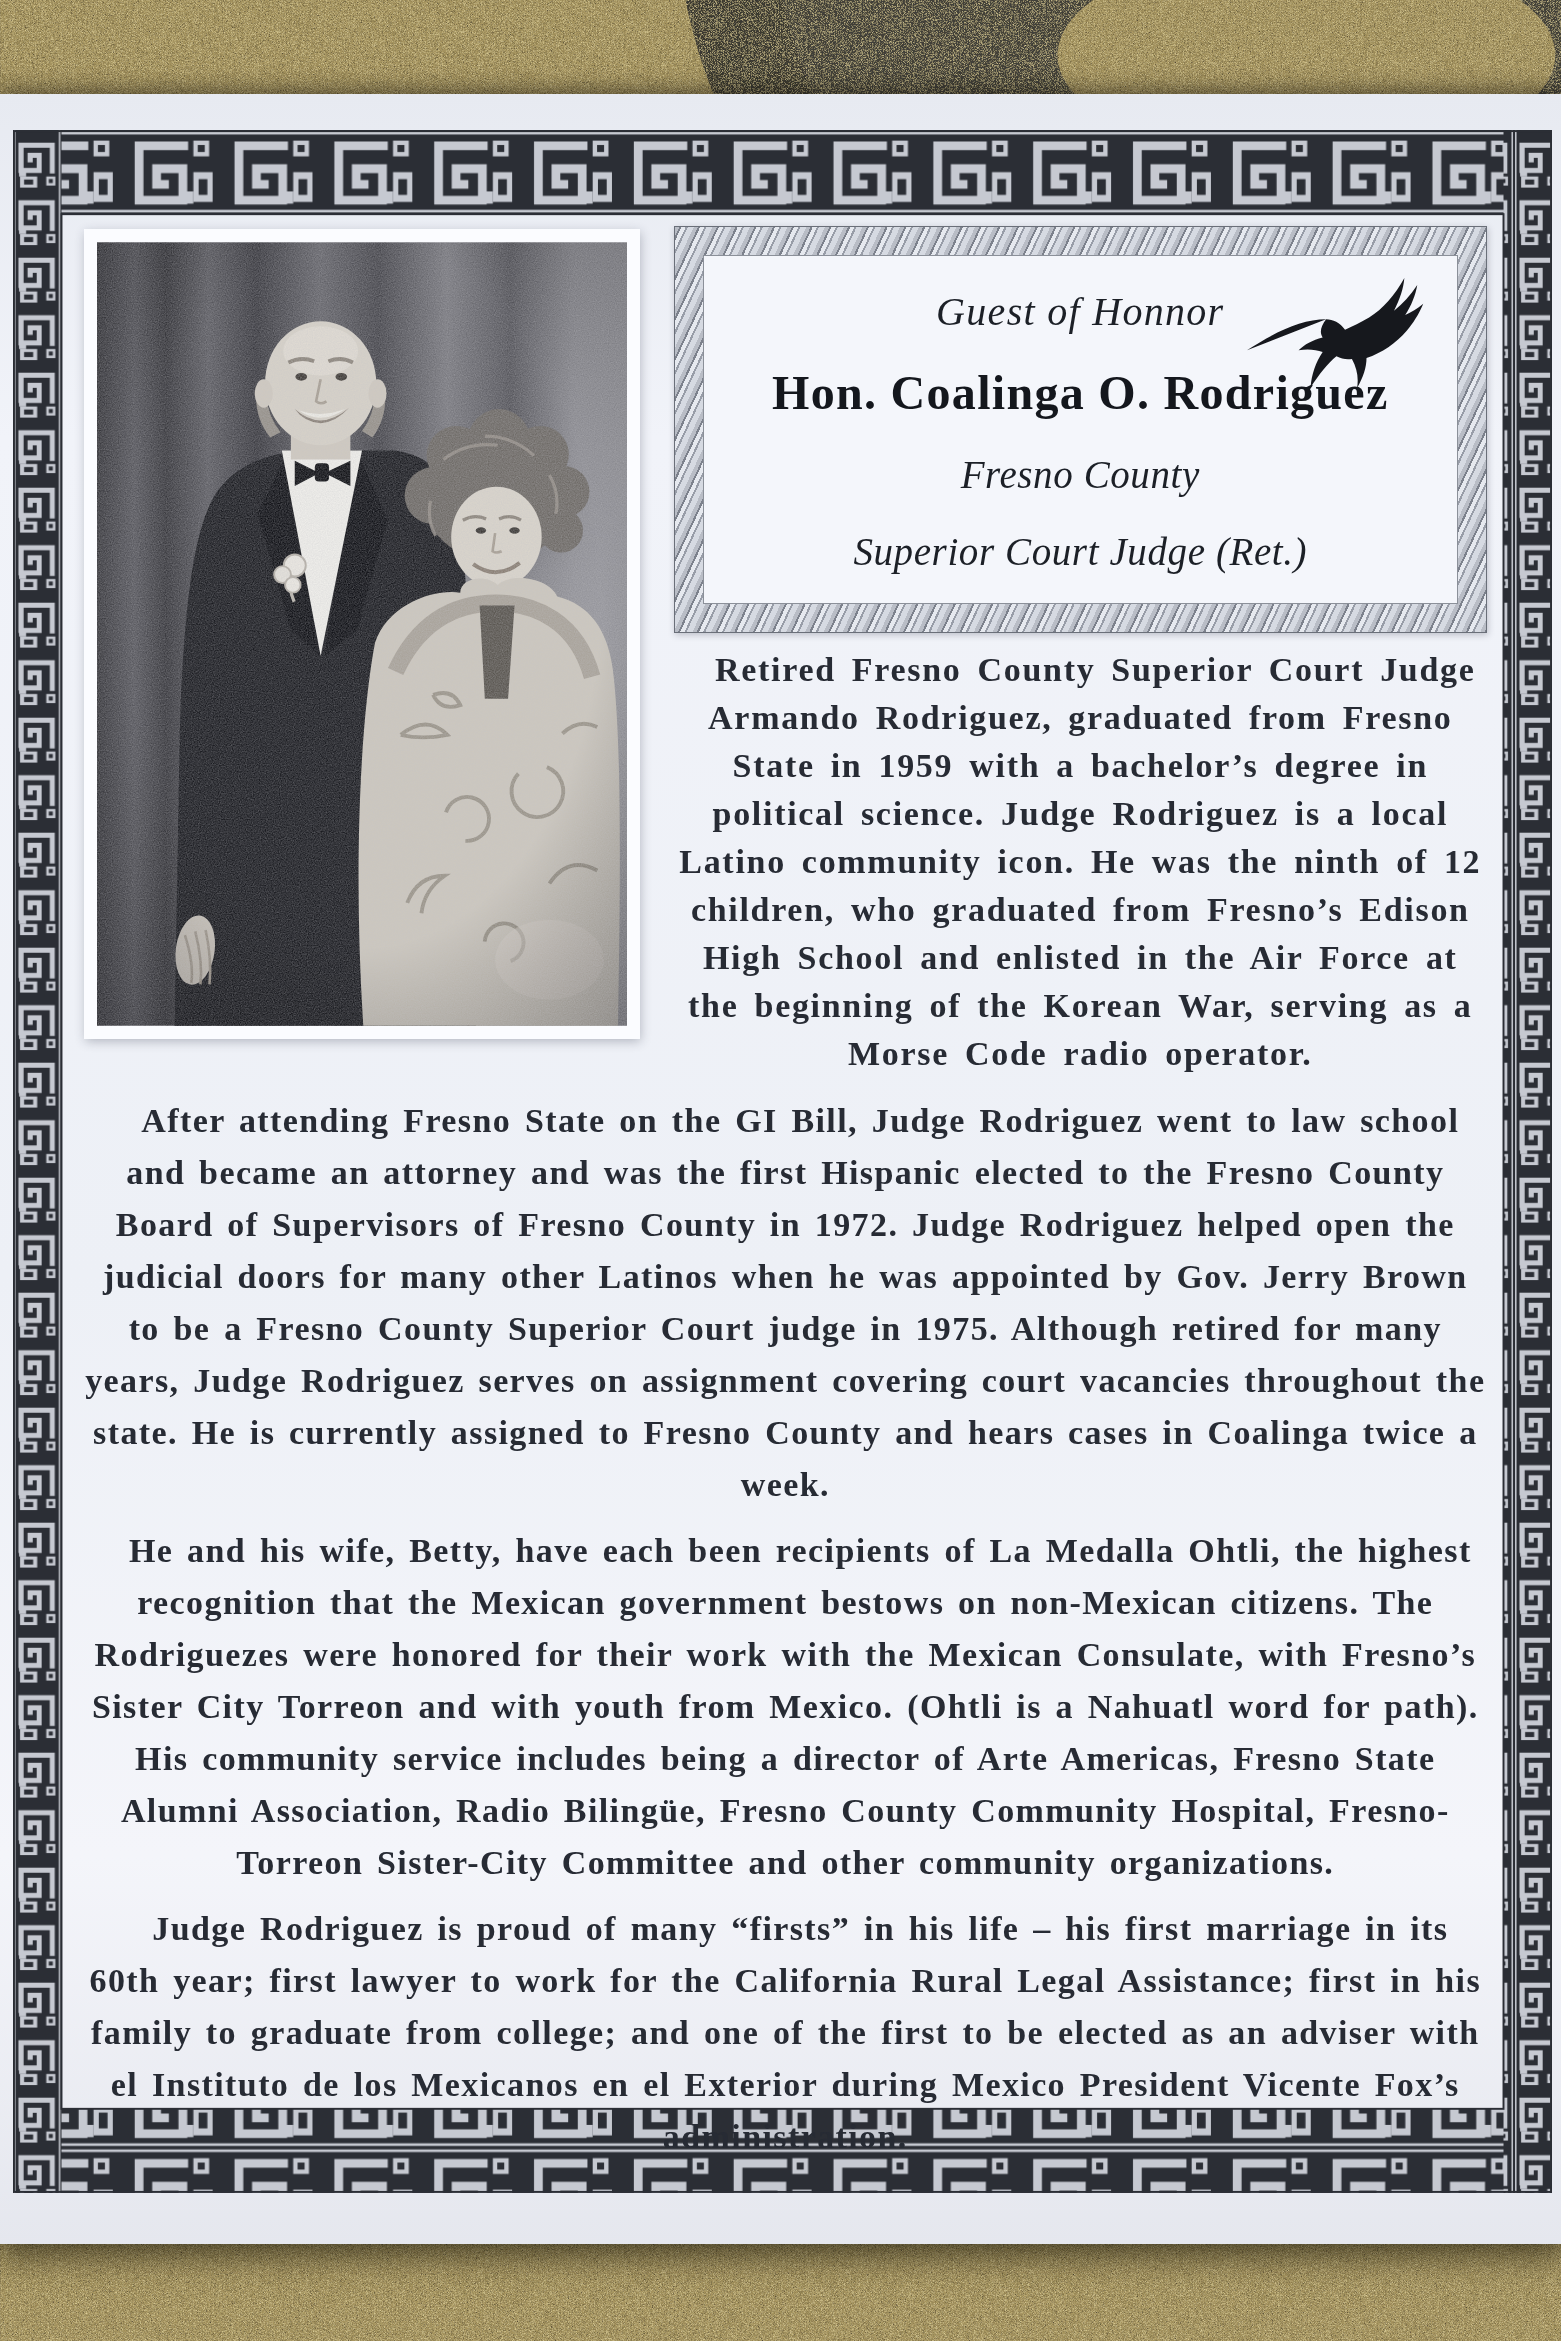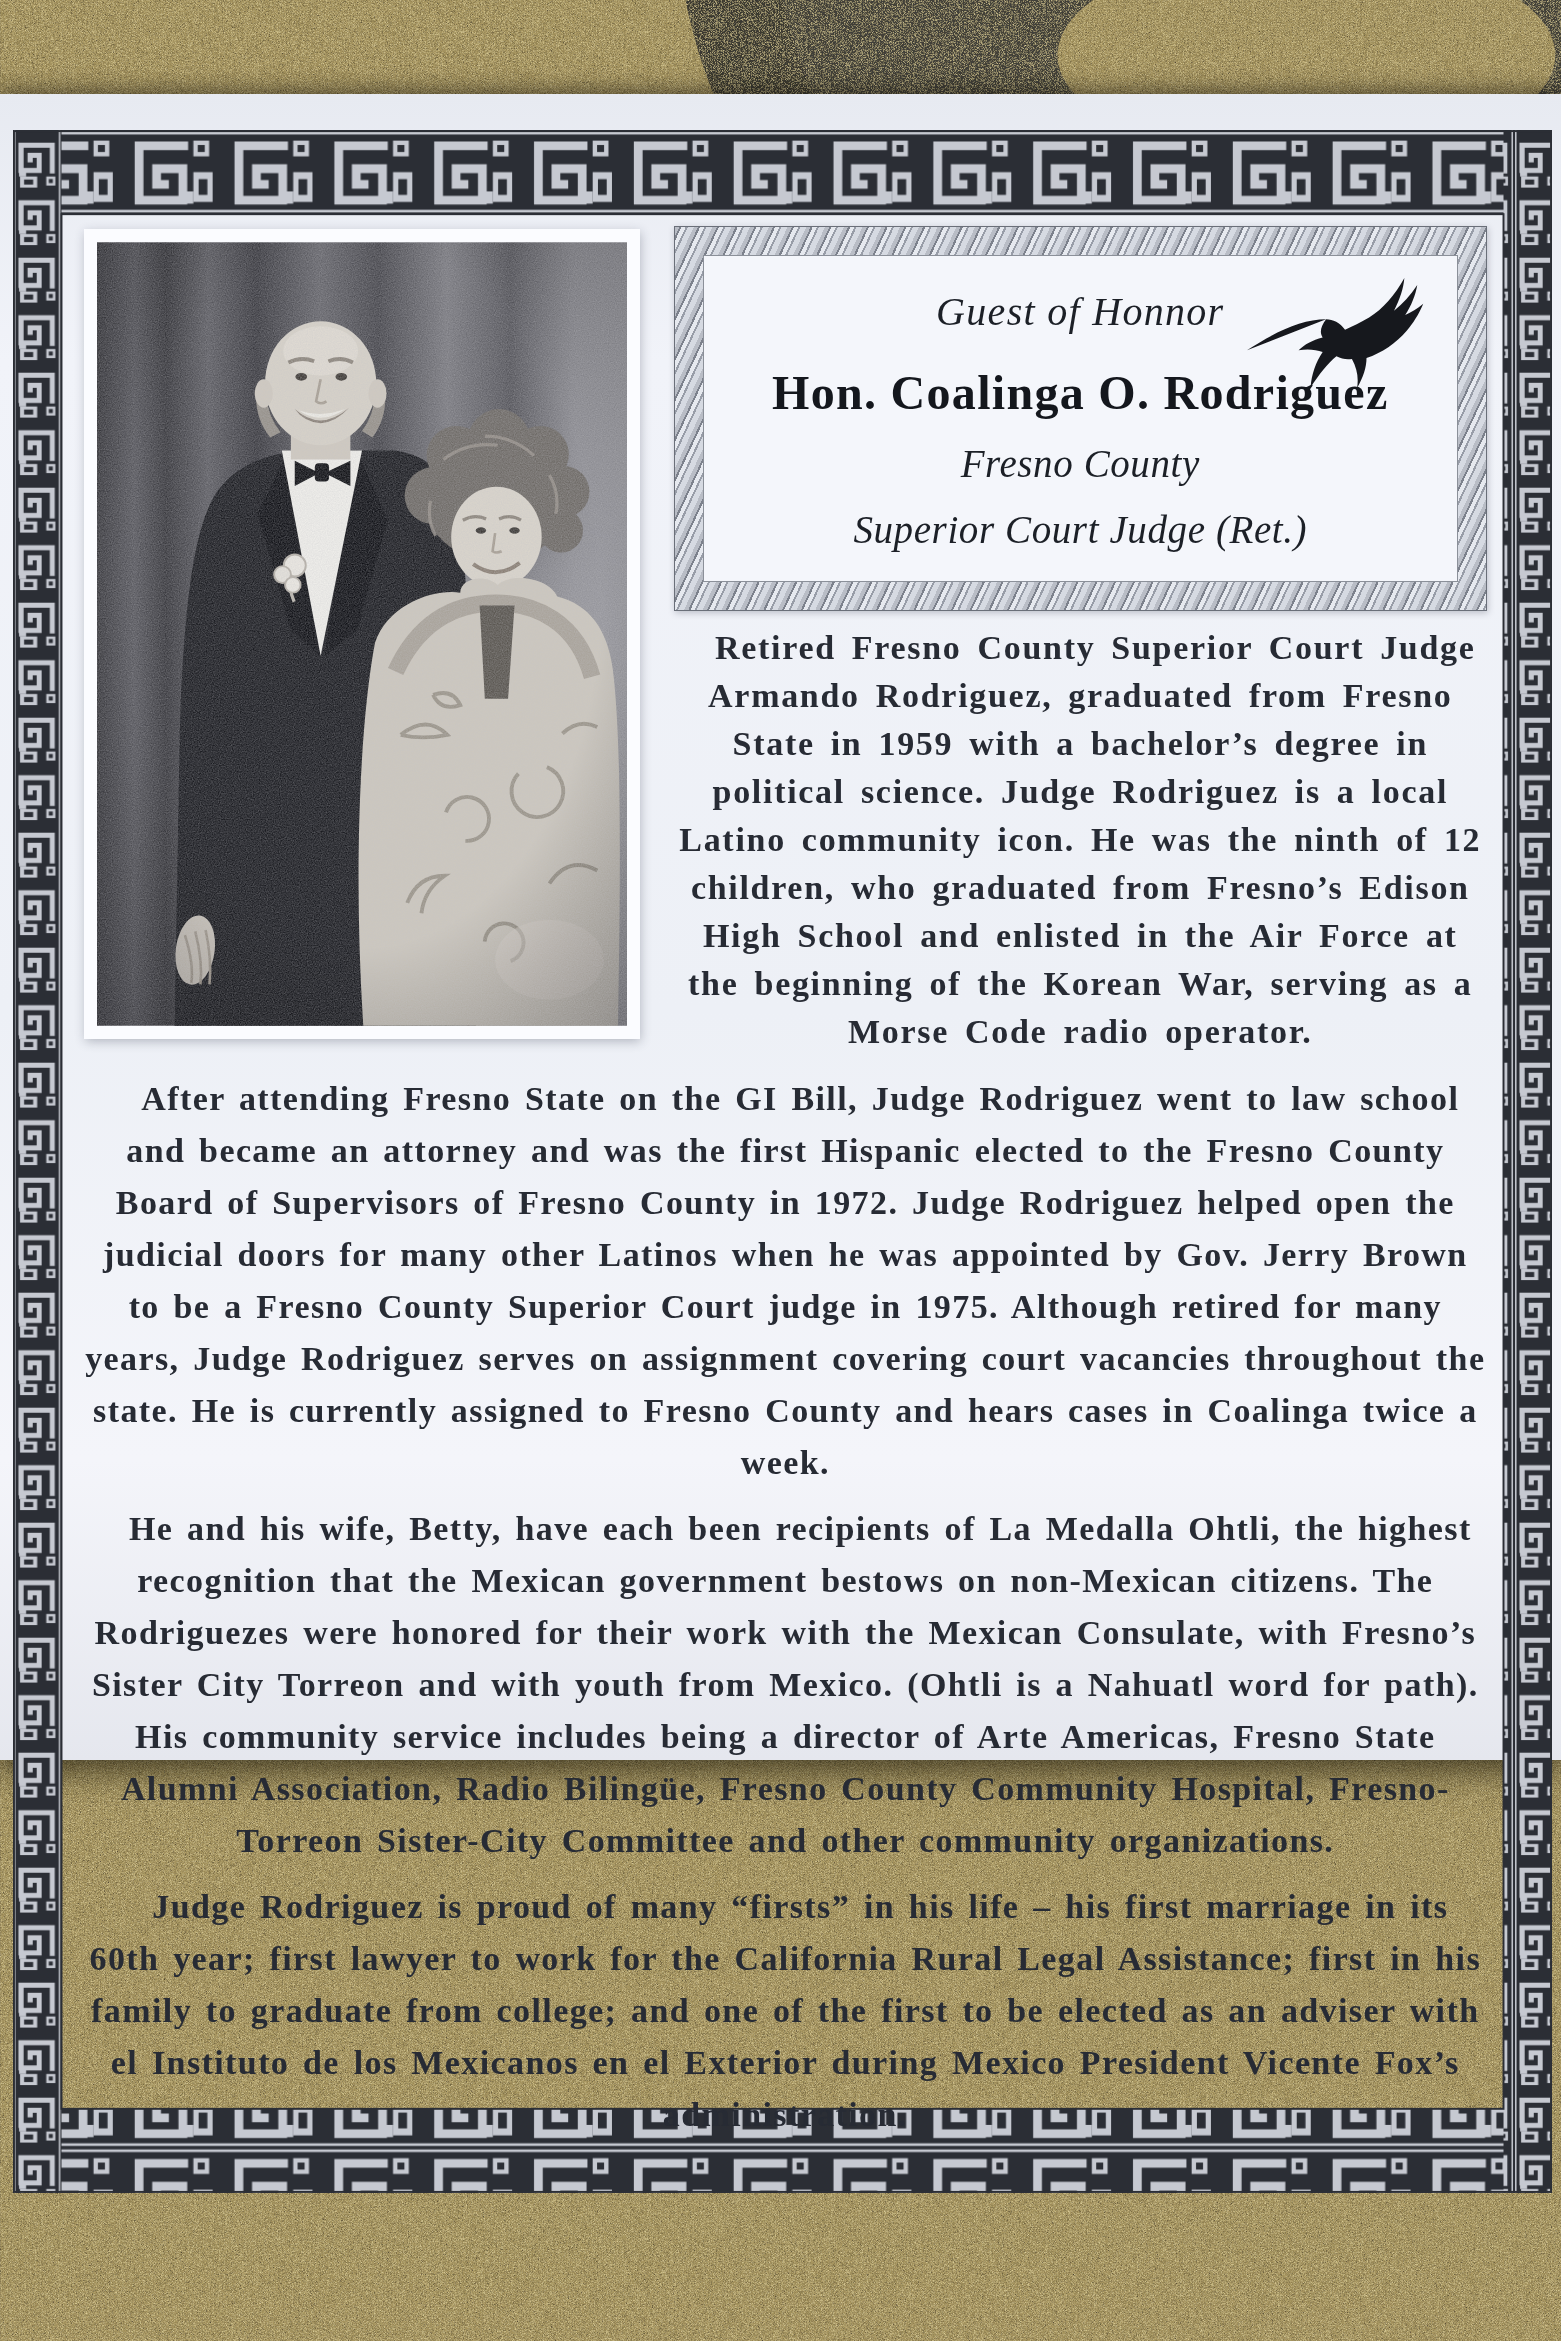--- a/index.html
+++ b/index.html
@@ -1,37 +1,37 @@
 <!DOCTYPE html>
 <html style="font-size:10.3px"><head>
 <meta charset="utf-8">
 <style>
   html,body{margin:0;padding:0;background:#6f6650;}
   .scene{position:relative;width:1562px;height:2342px;overflow:hidden;
          font-family:"Liberation Serif","DejaVu Serif",serif;}
   .bg{position:absolute;left:0;top:0;}
-  .paper{position:absolute;left:0;top:94px;width:1562px;height:1666px;
+  .paper{position:absolute;left:0;top:94px;width:1562px;height:2150px;
          background:linear-gradient(180deg,#e7eaf1 0%,#f1f3f9 16%,#edf0f6 55%,#f4f5fa 82%,#e5e7ee 100%);
          box-shadow:0 -6.5px 18px rgba(20,18,10,.45),0 17px 26px rgba(30,26,12,.5);}
   .frame{position:absolute;left:13px;top:36px;}
   .content{position:absolute;left:61px;top:120px;width:1442px;height:1895px;
            padding:11.6px 16px 0 22.6px;box-sizing:border-box;color:#272b34;}
   .photo{float:left;width:556px;height:810px;margin:3.9px 34px 9px 0;
          background:#fbfcff;padding:13px;box-sizing:border-box;
          box-shadow:1.3px 2.6px 10.3px rgba(40,45,65,.3);}
   .photo svg{display:block;}
   .titlebox{margin-left:590px;margin-bottom:13px;border:1.9px solid #6a6f79;
             background:repeating-linear-gradient(115deg,#b9bdc6 0 3.9px,#7c818c 3.9px 5.8px,#e6e9ef 5.8px 9.7px,#989da8 9.7px 11.6px,#d6dae2 11.6px 17px);
             padding:28.5px;box-shadow:1.3px 1.9px 6.5px rgba(40,45,65,.25);}
   .titlebox-inner{background:#f4f6fb;border:1.3px solid #8b9099;position:relative;
                   padding:32px 19.4px 28.5px 19.4px;text-align:center;}
   .kicker{font-style:italic;font-size:40px;color:#1c2027;letter-spacing:1.3px;}
   .eagle{position:absolute;right:17px;top:10.3px;width:202px;height:129px;}
   .name{font-weight:bold;font-size:48px;color:#14171d;letter-spacing:1.3px;margin-top:30px;}
-  .sub{font-style:italic;font-size:39px;color:#1c2027;margin-top:21px;letter-spacing:0.6px;}
+  .sub{font-style:italic;font-size:39px;color:#1c2027;margin-top:32px;letter-spacing:0.6px;}
   .p{margin:0 0 14.2px 0;font-size:34px;line-height:52px;letter-spacing:1.4px;
      word-spacing:3.9px;text-indent:30px;text-align:center;font-weight:bold;}
   .p1{line-height:48px;letter-spacing:1.7px;word-spacing:5.8px;margin-bottom:17px;}
 </style>
 </head>
 <body>
 
 <div class="scene">
 
   <svg class="bg" width="1562" height="2342" aria-hidden="true" viewBox="0 0 2415 3622">

